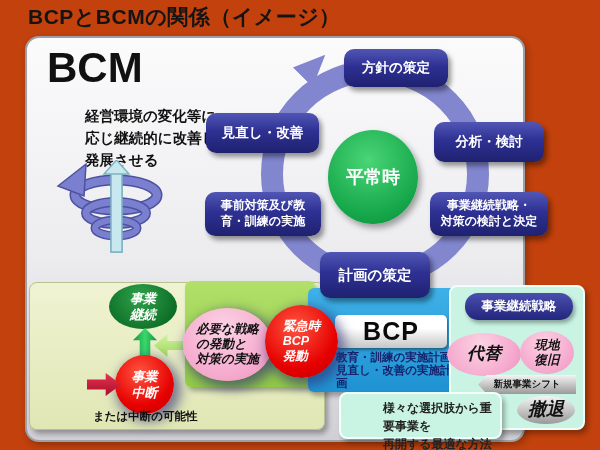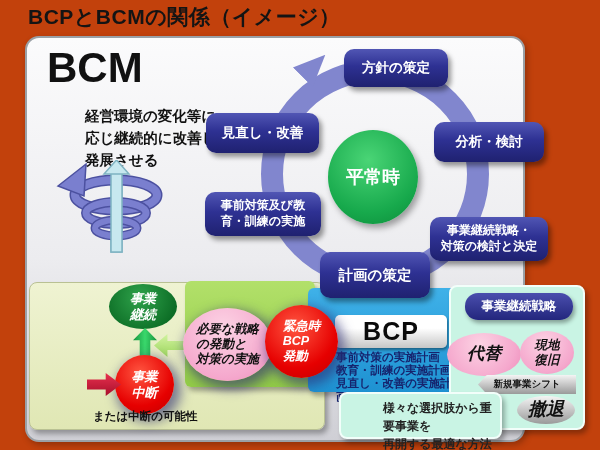--- a/index.html
+++ b/index.html
@@ -21,21 +21,21 @@
   .ring-arrow { position:absolute; left:271px; top:14px; width:32px; height:28px;
     background:var(--ring-purple,#8186ce); clip-path:polygon(0 0,100% 50%,0 100%);
     transform:rotate(-45deg); z-index:1; }
 
   .node { position:absolute; z-index:2; display:flex; align-items:center; justify-content:center;
     text-align:center; color:#fff; font-weight:bold; white-space:pre-line; line-height:1.3;
     background:linear-gradient(180deg,#5156b4 0%,var(--node-blue,#2e3193) 45%,#1f2170 100%);
     border-radius:10px; box-shadow:3px 4px 5px rgba(0,0,0,.4); }
   .n1 { left:297px; top:11px;  width:104px; height:38px; font-size:13.5px;margin-left:20px; }
   .n2 { left:407px; top:75px;  width:110px; height:40px; font-size:13.5px;margin-top:9px; }
-  .n3 { left:403px; top:154px; width:118px; height:44px; font-size:12px;margin-top:25px; }
+  .n3 { left:403px; top:154px; width:118px; height:44px; font-size:12px; }
   .n4 { left:293px; top:214px; width:110px; height:46px; font-size:14.5px; z-index:5; }
   .n5 { left:178px; top:154px; width:116px; height:44px; font-size:12px; }
   .n6 { left:179px; top:75px;  width:113px; height:40px; font-size:13.5px; }
 
   .center-circle { position:absolute; left:301px; top:92px; width:90px; height:94px; z-index:2;
     border-radius:50%; display:flex; align-items:center; justify-content:center;
     background:radial-gradient(circle at 45% 32%,#4ad576 0%,var(--normal-green,#17a94c) 65%,#0c8a39 100%);
     color:#fff; font-weight:bold; font-size:18px; box-shadow:3px 4px 6px rgba(0,0,0,.35); }
 
   .panel { position:absolute; border-radius:8px; }
@@ -148,21 +148,20 @@
 の発動と
 対策の実施</div>
     </div>
 
     <div class="panel blue-box">
       <div class="ellipse red glow activation">緊急時
 BCP
 発動</div>
       <div class="bcp-white">BCP</div>
       <div class="bcp-plans">
-        <div>事前対策の実施計画</div>
         <div>教育・訓練の実施計画</div>
         <div>見直し・改善の実施計画</div>
       </div>
     </div>
 
     <div class="panel mint-right">
       <div class="strat-header">事業継続戦略</div>
       <div class="ellipse pink alt">代替</div>
       <div class="ellipse pink onsite">現地
 復旧</div>

